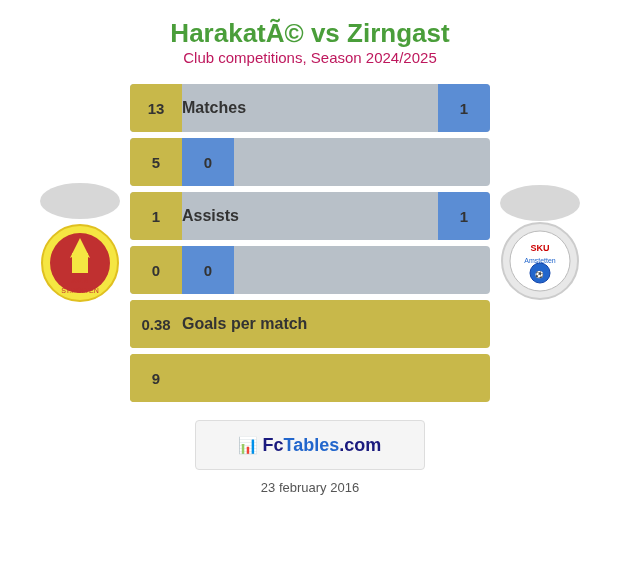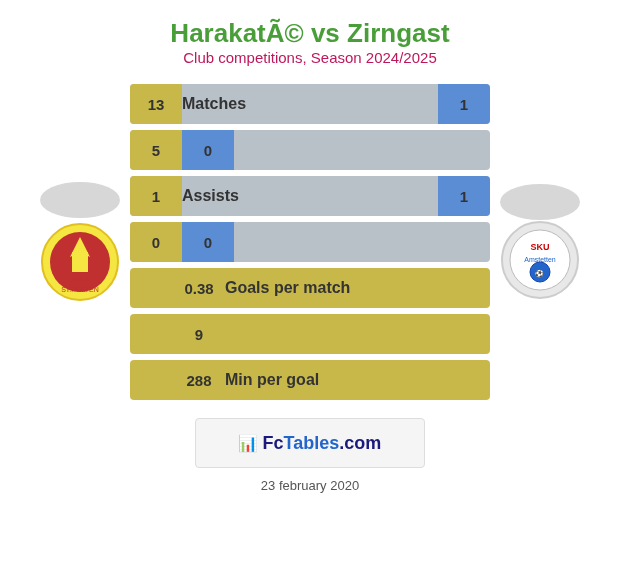--- a/index.html
+++ b/index.html
@@ -57,33 +57,32 @@
       flex: 1;
       display: flex;
       flex-direction: column;
       gap: 6px;
       max-width: 360px;
     }
 
     .stat-row {
       display: flex;
       align-items: center;
-      height: 40px;
+      height: 48px;
       border-radius: 4px;
       overflow: hidden;
       position: relative;
     }
 
     .stat-row.two-sided {
       background: #b8c0c8;
     }
 
     .stat-row.one-sided {
       background: #c8b84a;
-      padding-left: 43px;
     }
 
     .left-val {
       background: #c8b84a;
       color: #333;
       font-weight: bold;
       font-size: 15px;
       width: 52px;
       min-width: 52px;
       height: 100%;
@@ -209,24 +208,20 @@
       <div class="right-val">0</div>
     </div>
 
     <div class="stat-row one-sided" style="background:#c8b84a;">
       <div class="left-val" style="background:#c8b84a;">0.38</div>
       <div class="stat-label">Goals per match</div>
     </div>
     <div class="stat-row one-sided" style="background:#c8b84a;">
       <div class="left-val" style="background:#c8b84a;">9</div>
     </div>
-    <div class="stat-row one-sided" style="background:#c8b84a;">
-      <div class="left-val" style="background:#c8b84a;">288</div>
-      <div class="stat-label">Min per goal</div>
-    </div>
   </div>
 
   <div class="right-logo">
     <div style="display:flex;flex-direction:column;align-items:center;gap:0;">
       <div class="club-ellipse-right"></div>
       <svg width="80" height="80" viewBox="0 0 80 80">
         <circle cx="40" cy="40" r="38" fill="#e8e8e8" stroke="#ccc" stroke-width="2"></circle>
         <circle cx="40" cy="40" r="30" fill="white" stroke="#bbb" stroke-width="1"></circle>
         <text x="40" y="30" text-anchor="middle" font-size="9" fill="#cc0000" font-weight="bold">SKU</text>
         <text x="40" y="42" text-anchor="middle" font-size="7" fill="#2266cc">Amstetten</text>
@@ -237,13 +232,13 @@
   </div>
 </div>
 
 <div class="fctables-banner">
   <span class="bar-icon">📊</span>
   <span class="fctables-text">
     Fc<span>Tables</span>.com
   </span>
 </div>
 
-<div class="date-text">23 february 2020</div>
+<div class="date-text">23 february 2016</div>
 
 </body></html>

